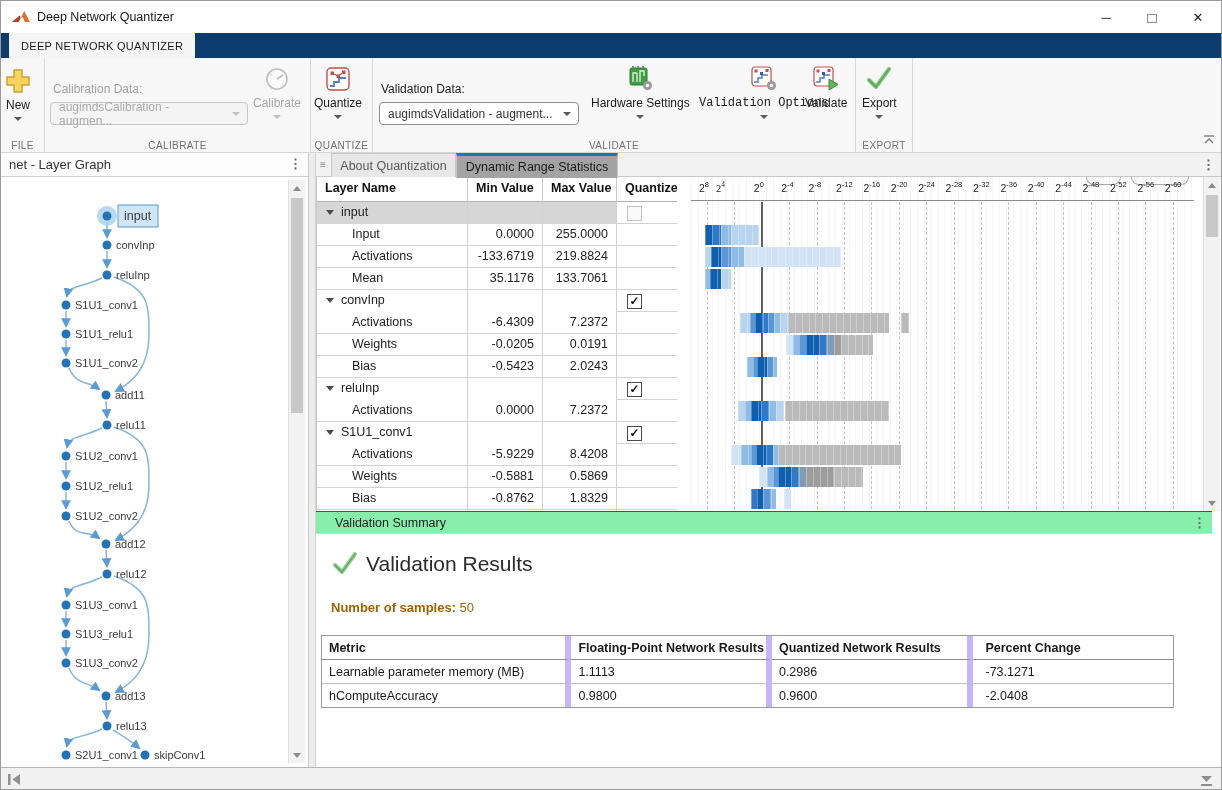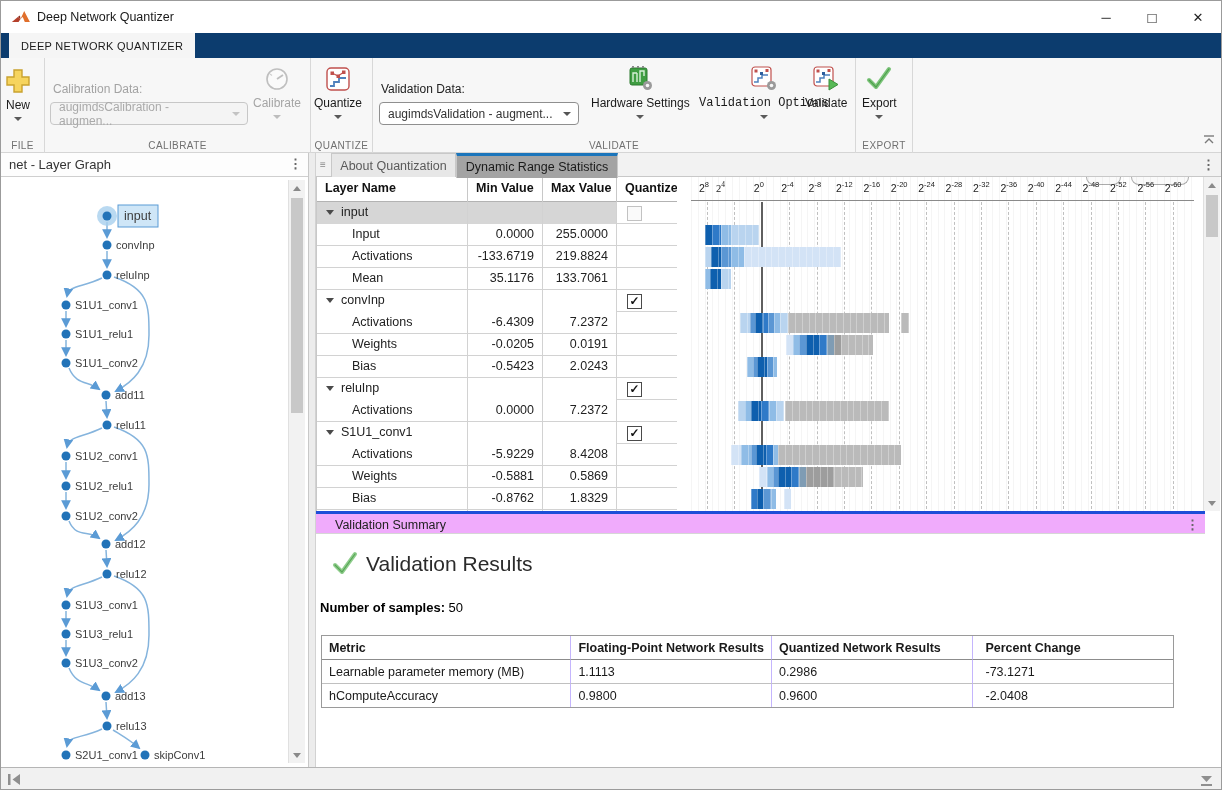--- a/index.html
+++ b/index.html
@@ -85,30 +85,30 @@
   .clipbtn { position:absolute; top:0; height:8px; border:1px solid #ababab; border-top:none; border-radius:0 0 9px 9px; background:#fafafa; }
 
   
   .vscroll { position:absolute; width:17px; background:#f2f2f2; border-left:1px solid #e0e0e0; }
   .sarrow { position:absolute; left:0; width:16px; height:16px; display:flex; align-items:center; justify-content:center; }
   .tri-up { width:0; height:0; border-left:4px solid transparent; border-right:4px solid transparent; border-bottom:5px solid #8a8a8a; }
   .tri-dn { width:0; height:0; border-left:4px solid transparent; border-right:4px solid transparent; border-top:5px solid #8a8a8a; }
   .sthumb { position:absolute; left:2px; width:12px; background:#c8c8c8; }
 
   
-  .vsummary { position:absolute; top:358px; left:0; right:16px; height:23px; background:#f0abfc; border-top:3px solid #1d4ed8; border-bottom:1px solid #d6d6d6; }
+  .vsummary { position:absolute; top:358px; left:0; right:9px; height:23px; background:#86efac; border-top:1px solid #1d4ed8; border-bottom:1px solid #d6d6d6; }
   .vsummary .vtitle { position:absolute; left:19px; top:4px; font-size:12.5px; color:#222; }
   .varea { position:absolute; top:381px; left:0; right:0; bottom:0; background:#fff; }
   .vheading { position:absolute; left:50px; top:18px; font-size:21px; color:#2b2b2b; }
   .vcheck { position:absolute; left:15px; top:17px; }
-  .samples { position:absolute; left:4px; top:66px; font-size:13px; color:#000000; }
+  .samples { position:absolute; left:15px; top:66px; font-size:13px; color:#a16207; }
   .samples b { font-weight:bold; }
   .vtable { position:absolute; left:5px; top:101px; width:853px; border:1px solid #9a9a9a; }
   .vtr { display:flex; }
-  .vtd { font-size:12.5px; color:#1a1a1a; padding:5px 0 4px 7px; border-right:1px solid #c4b5fd; border-bottom:1px solid #c0c0c0; overflow:hidden; white-space:nowrap; }
+  .vtd { font-size:12.5px; color:#1a1a1a; padding:5px 0 4px 7px; border-right:6px solid #c4b5fd; border-bottom:1px solid #c0c0c0; overflow:hidden; white-space:nowrap; }
   .vtr.h .vtd { font-weight:bold; border-bottom:1px solid #8c8c8c; }
   .vtd:nth-child(1){ width:250px; } .vtd:nth-child(2){ width:201px; } .vtd:nth-child(3){ width:202px; } .vtd:nth-child(4){ width:200px; border-right:none;padding-left:12px; }
 
   
   .statusbar { position:absolute; left:0; right:0; bottom:0; height:22px; background:#f1f1f1; border-top:1px solid #b5b5b5; }
   .sb-left { position:absolute; left:6px; top:4px; }
   .sb-right { position:absolute; right:7px; top:5px; }
 
   svg text { font-family:"Liberation Sans", sans-serif; }
 </style>

